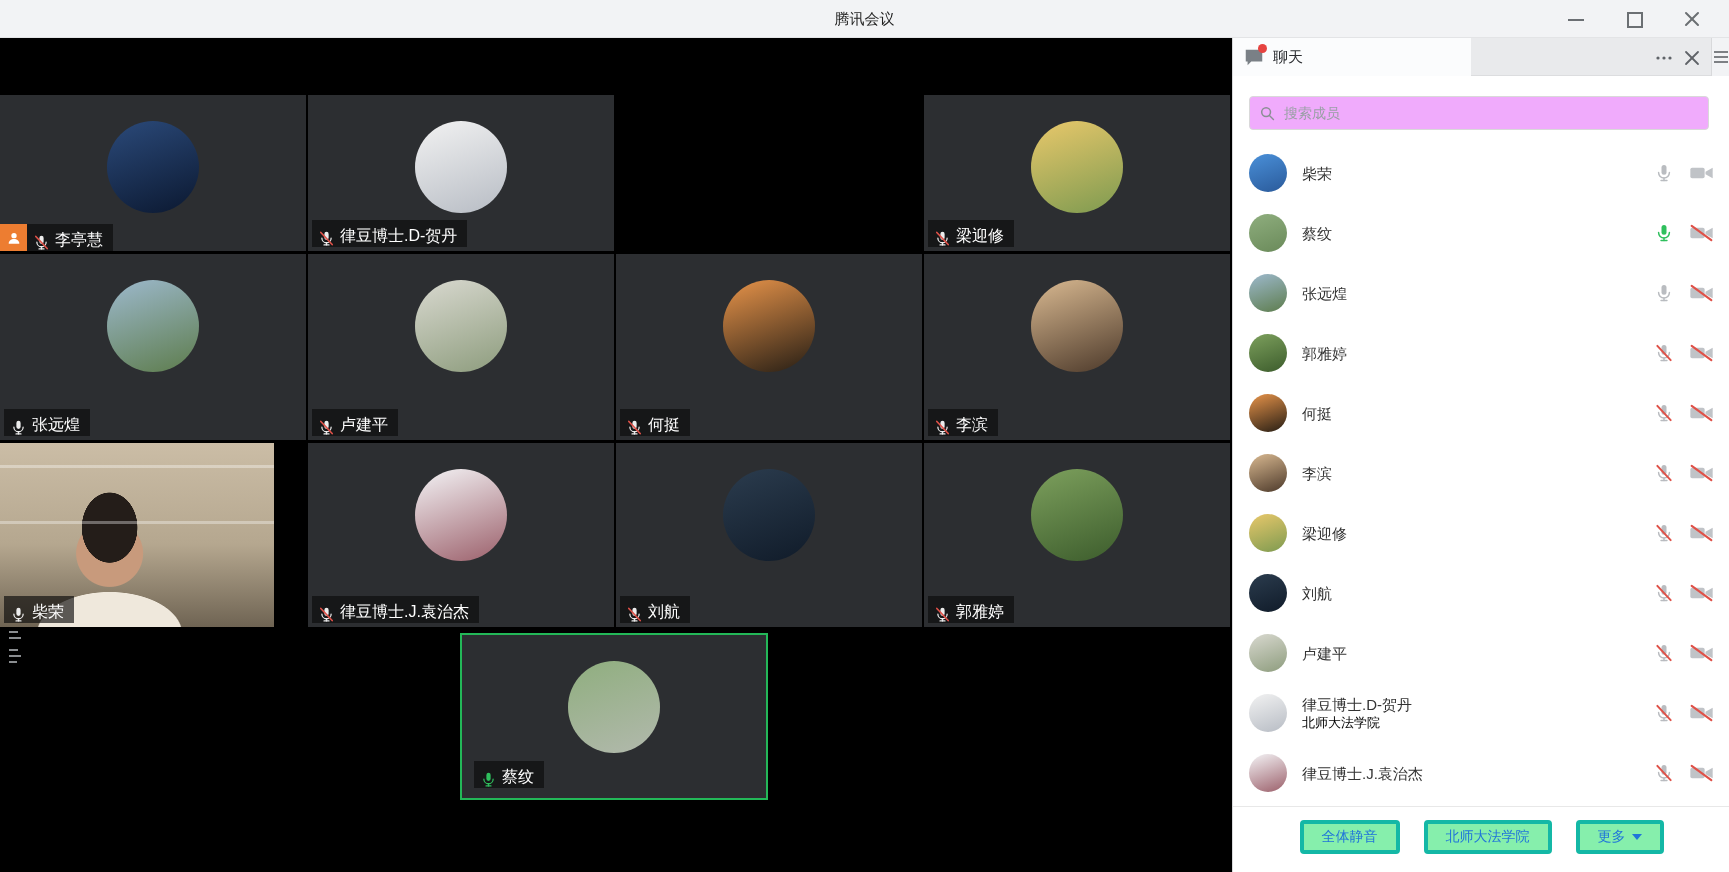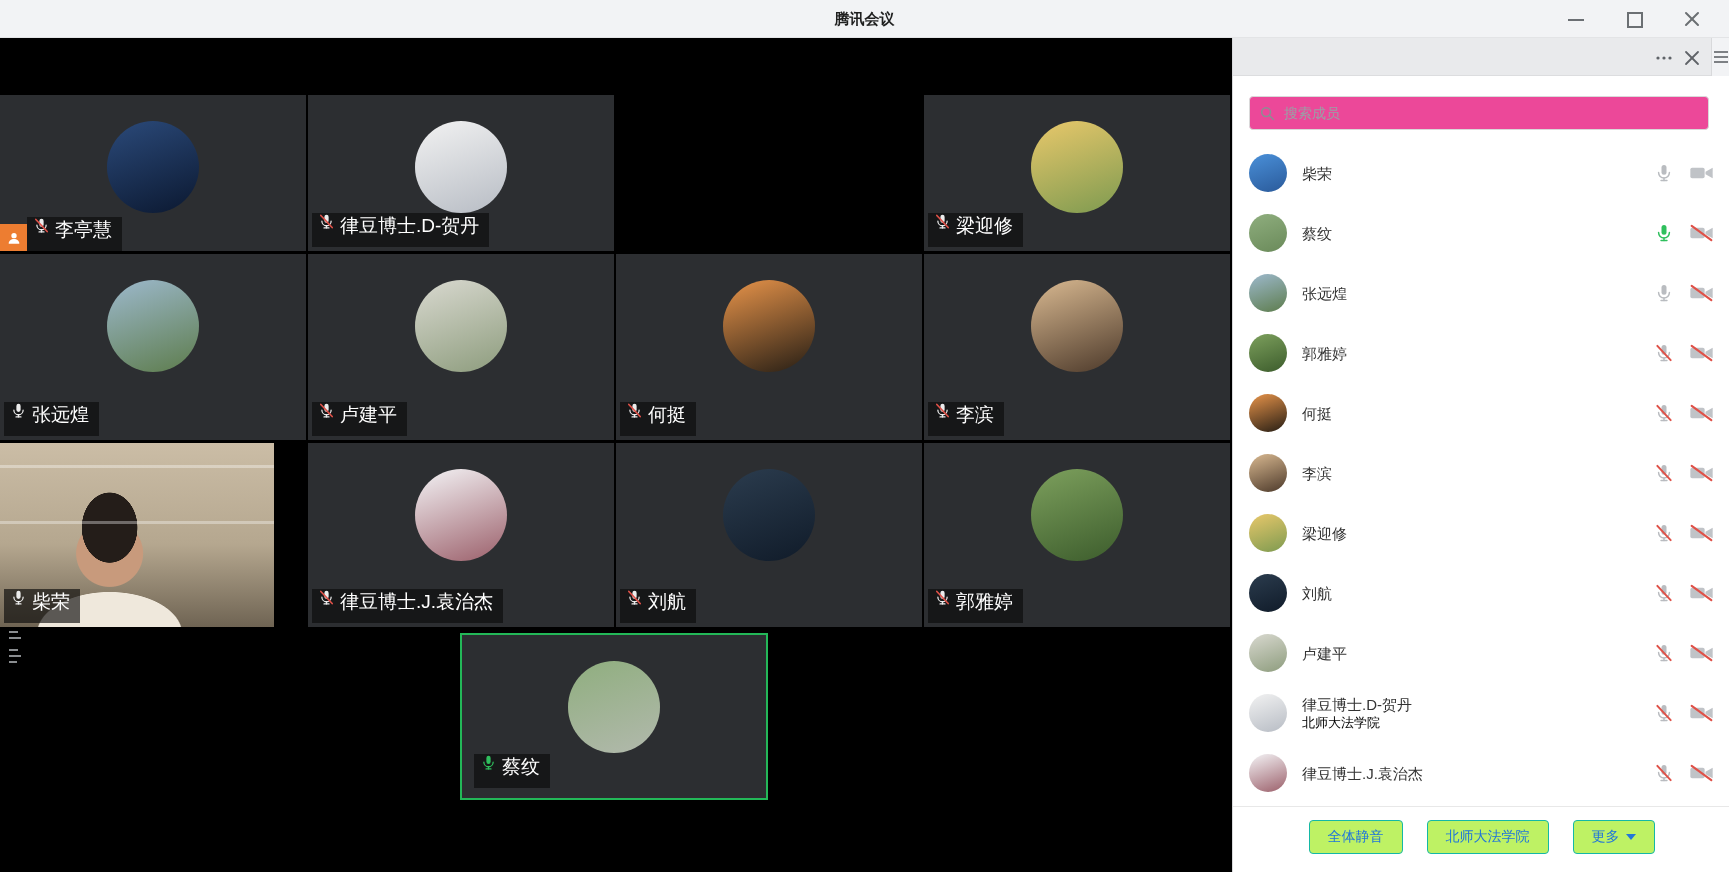--- a/index.html
+++ b/index.html
@@ -2,37 +2,37 @@
 <html><head>
 <meta charset="utf-8">
 <style>
   html,body{margin:0;padding:0;background:#888;}
   *{box-sizing:border-box;}
   .app{position:relative;width:1729px;height:872px;overflow:hidden;
        font-family:"Liberation Sans","DejaVu Sans",sans-serif;background:#000;}
 
   
   .titlebar{position:absolute;left:0;top:0;width:1729px;height:38px;background:#f2f3f5;
-            border-bottom:1px solid #e3e4e6;font-weight:bold;}
+            border-bottom:1px solid #e3e4e6;}
   .titlebar .title{position:absolute;left:50%;top:0;transform:translateX(-50%);
             line-height:38px;font-size:15px;color:#1f1f1f;}
   .win-controls{position:absolute;right:28px;top:0;height:38px;display:flex;align-items:center;gap:40px;}
   .wc{width:18px;height:18px;position:relative;cursor:pointer;}
   .wc-min:after{content:"";position:absolute;left:1px;right:1px;top:9px;border-top:2px solid #6b6f73;}
   .wc-max:after{content:"";position:absolute;left:2px;top:2px;width:12px;height:12px;border:2px solid #6b6f73;}
   .wc-close svg{width:18px;height:18px;}
   .wc-close line{stroke:#6b6f73;stroke-width:2;stroke-linecap:round;}
 
   
   .video-area{position:absolute;left:0;top:38px;width:1232px;height:834px;background:#000;}
   .tile{position:absolute;background:#2c2e31;}
   .tile .avatar{position:absolute;left:50%;top:26px;transform:translateX(-50%);
                 width:92px;height:92px;border-radius:50%;}
-  .name-tag{position:absolute;left:4px;bottom:4px;height:34px;display:flex;align-items:flex-start;gap:5px;
-            background:rgba(10,10,10,.65);padding:0 10px 0 6px;color:#fff;font-size:19px;white-space:nowrap;}
+  .name-tag{position:absolute;left:4px;bottom:4px;height:27px;display:flex;align-items:flex-end;gap:5px;
+            background:rgba(10,10,10,.65);padding:0 10px 0 6px;color:#fff;font-size:16px;white-space:nowrap;}
   .name-tag.with-badge{left:27px;bottom:0;}
   .tile.speaking{border:2px solid #23b858;}
   .tile.speaking .name-tag{left:12px;bottom:10px;}
   .host-badge{position:absolute;left:0;bottom:0;width:27px;height:27px;background:#ed7d31;
               display:flex;align-items:center;justify-content:center;}
   .host-badge svg{width:16px;height:16px;}
   
   .tile.video .scene{position:absolute;inset:0;overflow:hidden;
      background:
        radial-gradient(46px 58px at 40% 46%, #241d19 0 60%, rgba(36,29,25,0) 61%),
@@ -77,39 +77,39 @@
   .tab-more,.tab-close{position:absolute;top:9px;width:22px;height:22px;cursor:pointer;}
   .tab-more{left:420px;}
   .tab-close{left:448px;}
   .tab-more svg,.tab-close svg{width:100%;height:100%;}
   .menu-btn{position:absolute;left:478px;top:0;width:19px;height:38px;background:#f2f3f5;
             border-left:1px solid #d8d9db;display:flex;align-items:center;justify-content:center;cursor:pointer;}
   .menu-btn svg{width:14px;height:12px;}
   .menu-btn line{stroke:#5f6368;stroke-width:1.6;}
 
   .search-box{position:absolute;left:16px;top:58px;width:460px;height:34px;border:1px solid #d9d9d9;
-              border-radius:4px;background:#ec4899;display:flex;align-items:center;padding:0 10px;gap:7px;}
+              border-radius:4px;background:#f0abfc;display:flex;align-items:center;padding:0 10px;gap:7px;}
   .search-box svg{width:15px;height:15px;flex:none;}
   .search-box input{border:none;outline:none;flex:1;font-size:14px;color:#333;
               font-family:"Liberation Sans","DejaVu Sans",sans-serif;background:transparent;}
   .search-box input::placeholder{color:#9aa0a6;}
 
   .member-list{position:absolute;left:0;top:105px;width:497px;height:663px;overflow:hidden;}
   .member{position:absolute;left:0;width:497px;height:60px;display:flex;align-items:center;
           padding:0 16px;cursor:pointer;}
   .member .m-avatar{width:38px;height:38px;border-radius:50%;flex:none;}
   .member .m-text{flex:1;margin-left:15px;min-width:0;}
   .member .m-name{font-size:15px;color:#333;line-height:19px;}
   .member .m-desc{font-size:13px;color:#000000;line-height:17px;}
   .member .mic{width:20px;height:20px;margin-right:15px;}
   .member .cam{width:25px;height:20px;}
 
   .footer-divider{position:absolute;left:0;top:768px;width:497px;border-top:1px solid #e8e8e8;}
   .panel-footer{position:absolute;left:0;top:782px;width:497px;display:flex;justify-content:center;gap:24px;}
-  .pf-btn{height:34px;padding:0 18px;background:#bef264;border:1px solid #14b8a6;border-radius:4px;
+  .pf-btn{height:34px;padding:0 18px;background:#86efac;border:4px solid #14b8a6;border-radius:4px;
           font-size:14px;color:#2176d9;display:flex;align-items:center;gap:6px;cursor:pointer;
           font-family:"Liberation Sans","DejaVu Sans",sans-serif;}
   .caret{width:0;height:0;border-left:5px solid transparent;border-right:5px solid transparent;
          border-top:6px solid #2176d9;display:inline-block;}
 
   
   .toast{position:absolute;left:1368px;top:62px;width:326px;height:44px;background:rgba(44,46,50,.95);
          border-radius:6px;display:flex;align-items:center;padding:0 14px;gap:10px;z-index:60;
          box-shadow:0 2px 8px rgba(0,0,0,.35);}
   .toast .mic{width:20px;height:20px;--mc:#c9c9c9;}
@@ -335,20 +335,29 @@
  <line class="slash" x1="4" y1="3.5" x2="20" y2="20.5"></line>
             </svg>
           </span>
           <span>蔡纹</span>
         </div>
       </div>
     </div>
 
   <div class="sidebar">
     <div class="panel-tabs">
+      <div class="chat-tab">
+        <span class="chat-icon">
+          <svg viewBox="0 0 24 24">
+              <path d="M3 4h18v13H9l-4 4v-4H3z" fill="#7a8086"></path>
+            </svg>
+          <span class="chat-dot"></span>
+        </span>
+        <span>聊天</span>
+      </div>
       <div class="tab-more">
         <svg viewBox="0 0 22 22">
             <circle cx="5" cy="11" r="1.6" fill="#5f6368"></circle>
             <circle cx="11" cy="11" r="1.6" fill="#5f6368"></circle>
             <circle cx="17" cy="11" r="1.6" fill="#5f6368"></circle>
           </svg>
       </div>
       <div class="tab-close">
         <svg viewBox="0 0 22 22">
             <line x1="5" y1="5" x2="17" y2="17" stroke="#5f6368" stroke-width="1.8" stroke-linecap="round"></line>

